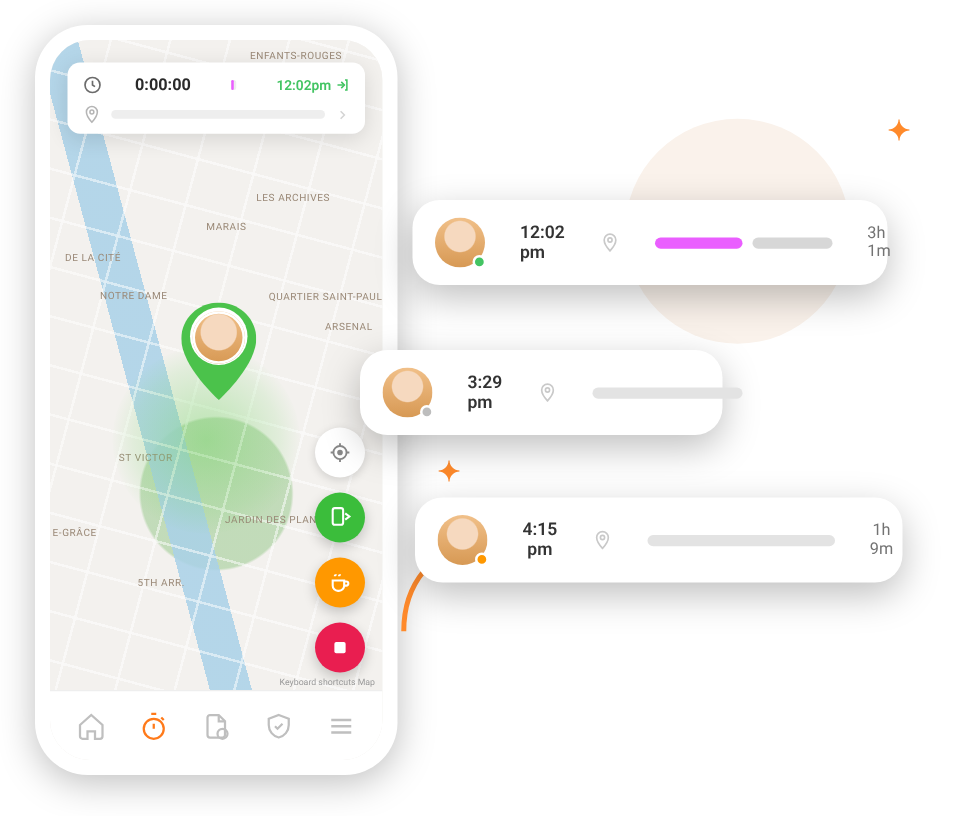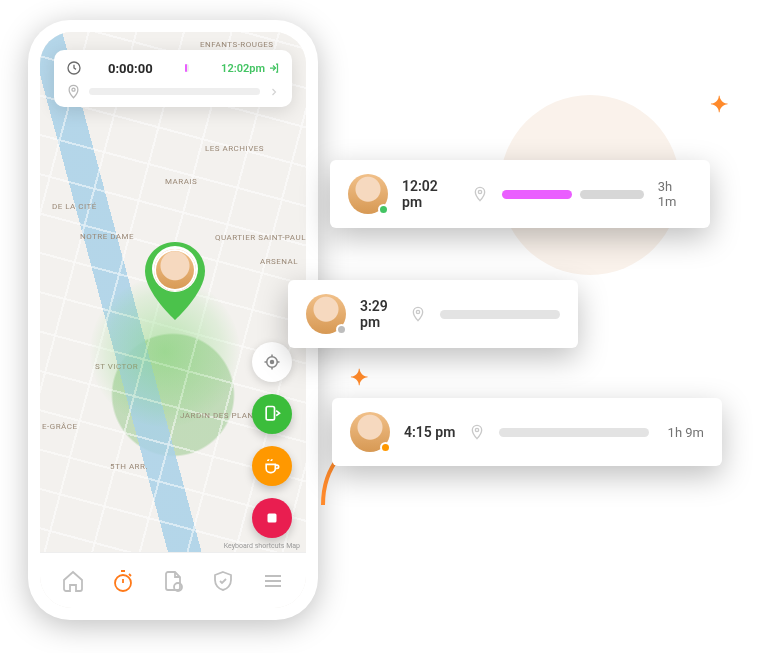--- a/index.html
+++ b/index.html
@@ -133,25 +133,25 @@
     position:absolute; right:6px; bottom:58px;
     font-size:7px; color:#9a9a9a;
   }
   
   .bg-circle {
     position:absolute; left:500px; top:95px; width:180px; height:180px; border-radius:50%;
     background:#faf2eb;
   }
   .plus { position:absolute; color:#ff8a2b; font-size:22px; font-weight:700; }
   .card {
-    position:absolute; background:#fff; border-radius:6px;
+    position:absolute; background:#fff; border-radius:22px;
     box-shadow:0 10px 30px rgba(0,0,0,.25);
     display:flex; align-items:center;
     padding:14px 18px;
-    gap:14px;
+    gap:28px;
   }
   .avatar {
     width:40px; height:40px; border-radius:50%; position:relative;
     background:
       radial-gradient(circle at 50% 38%, #f6d9bf 0 12px, transparent 13px),
       linear-gradient(#f1c089,#d79954);
     flex:0 0 auto;
   }
   .avatar .dot {
     position:absolute; right:-1px; bottom:-1px; width:11px; height:11px; border-radius:50%;
@@ -172,21 +172,21 @@
 <body>
 
 <div class="stage">
 
   <div class="bg-circle"></div>
 
   <div class="phone">
     <div class="phone-inner">
       <div class="map">
         <span class="map-label" style="left:160px;top:8px">ENFANTS-ROUGES</span>
-        <span class="map-label" style="left:165px;top:112px">LES ARCHIVES</span>
+        <span class="map-label" style="left:165px;top:122px">LES ARCHIVES</span>
         <span class="map-label" style="left:125px;top:145px">MARAIS</span>
         <span class="map-label" style="left:175px;top:202px;line-height:1.1">QUARTIER SAINT-PAUL</span>
         <span class="map-label" style="left:220px;top:225px">ARSENAL</span>
         <span class="map-label" style="left:40px;top:200px">NOTRE DAME</span>
         <span class="map-label" style="left:12px;top:170px">DE LA CITÉ</span>
         <span class="map-label" style="left:55px;top:330px">ST VICTOR</span>
         <span class="map-label" style="left:140px;top:380px;line-height:1.1">JARDIN DES PLANTES</span>
         <span class="map-label" style="left:70px;top:430px">5TH ARR.</span>
         <span class="map-label" style="left:2px;top:390px">E-GRÂCE</span>
       </div>
@@ -341,21 +341,21 @@
         <span class="loc-icon">
           <svg width="16" height="16" viewBox="0 0 24 24" fill="none" stroke="#c9c9c9" stroke-width="2">
             <path d="M12 22s7-7.5 7-13a7 7 0 10-14 0c0 5.5 7 13 7 13z"></path>
             <circle cx="12" cy="9" r="2.5"></circle>
           </svg>
         </span>
         <span class="bars">
           <span class="seg" style="width: 120px; background: rgb(227, 227, 227);"></span>
         </span>
       </div>
-      <div class="card" style="left: 332px; top: 398px; width: 390px;">
+      <div class="card" style="left: 332px; top: 398px; width: 390px; text-align: center;">
         <div class="avatar">
           <span class="dot" style="background: rgb(255, 152, 0);"></span>
         </div>
         <span class="time">4:15 pm</span>
         <span class="loc-icon">
           <svg width="16" height="16" viewBox="0 0 24 24" fill="none" stroke="#c9c9c9" stroke-width="2">
             <path d="M12 22s7-7.5 7-13a7 7 0 10-14 0c0 5.5 7 13 7 13z"></path>
             <circle cx="12" cy="9" r="2.5"></circle>
           </svg>
         </span>

